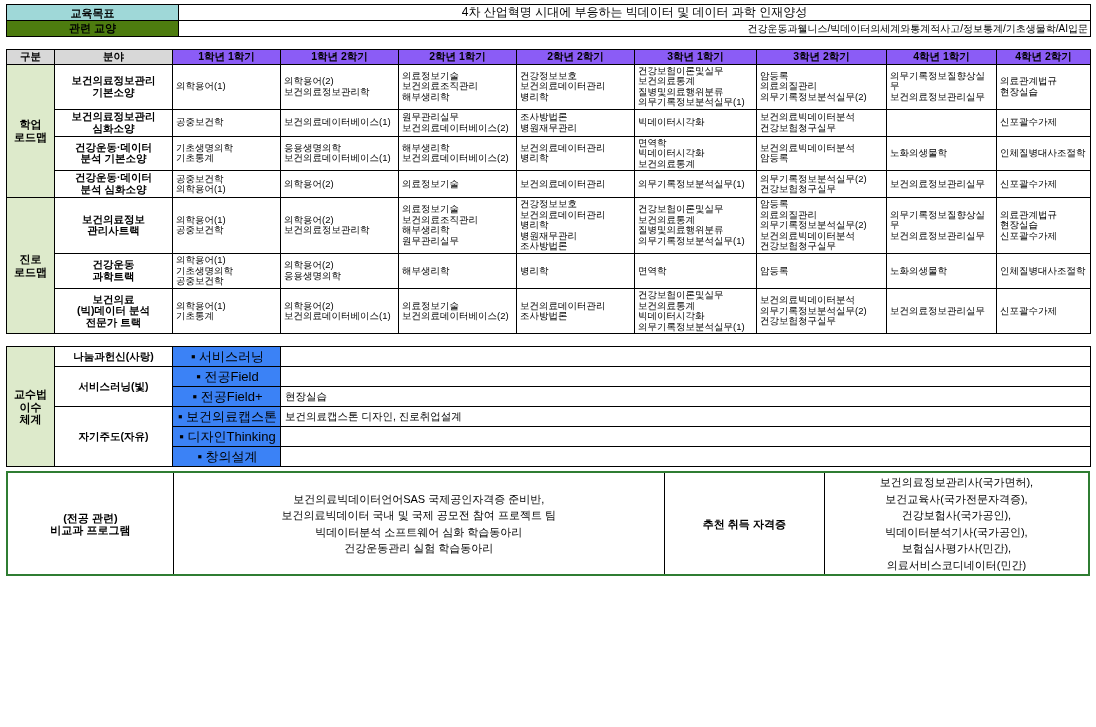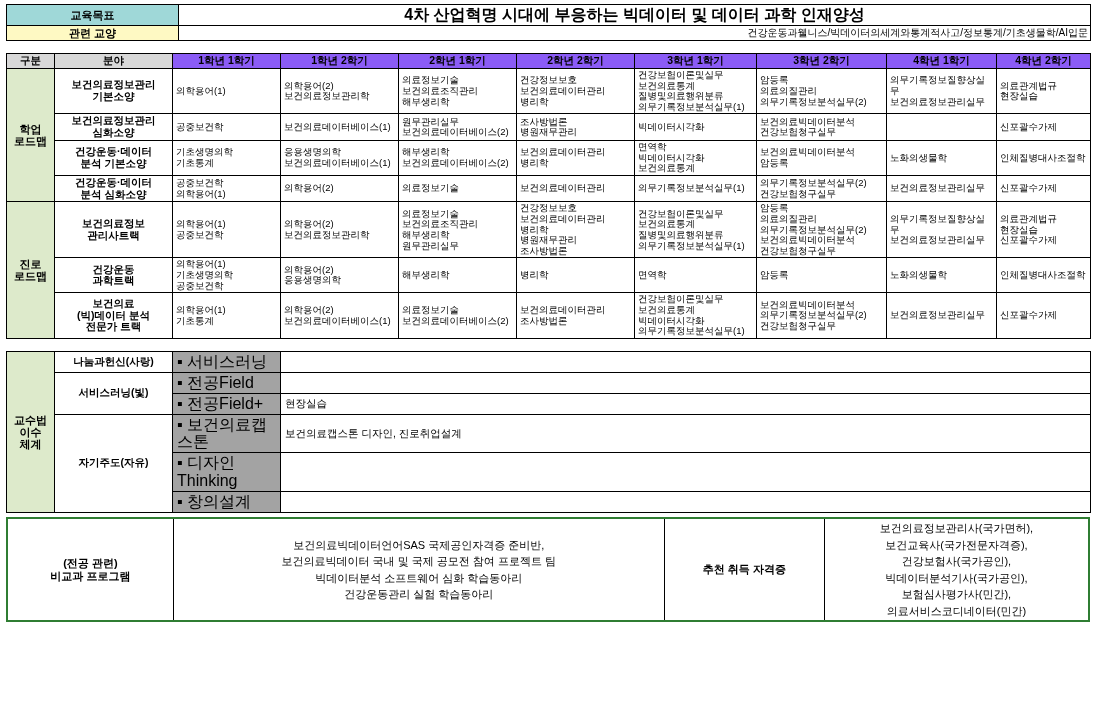--- a/index.html
+++ b/index.html
@@ -3,38 +3,38 @@
 <meta charset="utf-8">
 <style>
   html,body{margin:0;padding:0;background:#ffffff;}
   body{font-family:"Liberation Sans","DejaVu Sans",sans-serif;color:#000;}
   #page{width:1096px;height:727px;position:relative;box-sizing:border-box;padding:4px 6px;}
   table{border-collapse:collapse;table-layout:fixed;}
   td,th{border:1px solid #000;padding:1px 2px;vertical-align:middle;text-align:center;font-size:10px;line-height:1.12;}
   .t-top{width:1084px;margin:0 auto 2px auto;}
   .lblcell{background:#9fd8d8;font-weight:bold;font-size:11px;}
   .lblcell2{background:#9fd8d8;font-weight:bold;font-size:11px;}
-  .greenlbl{background:#fef9c3;font-weight:bold;font-size:11px;}
-  .bigtitle{font-weight:bold;font-size:16px;}
+  .greenlbl{background:#4d7c0f;font-weight:bold;font-size:11px;}
+  .bigtitle{font-weight:normal;font-size:12px;}
   .midtitle{font-weight:bold;font-size:11px;}
   .normtxt{font-size:10px;text-align:right;}
   
   .t-main{width:1084px;margin:12px auto;}
   .t-main td{height:14px;}
   .hdr{background:#8b5cf6;font-weight:bold;font-size:10.5px;}
   .hdr-gray{background:#d8d8d8;font-weight:bold;font-size:10.5px;}
   .sect{background:#ddeacb;font-weight:bold;font-size:11px;}
   .rowlbl{font-weight:bold;font-size:10.5px;}
   .cell{text-align:left;font-size:9.5px;padding-left:3px;}
   
   .t-teach{width:1084px;margin:2px auto 0 auto;}
   .t-teach td{height:17px;}
   .teachlbl{background:#ddeacb;font-weight:bold;font-size:11px;}
   .teachsub{font-size:10.5px;font-weight:bold;}
-  .chip{background:#a3a3a3;text-align:left;font-size:16px;padding-left:4px;}
+  .chip{background:#3b82f6;text-align:center;font-size:13px;padding-left:4px;}
   .chipw{background:#ffffff;text-align:left;font-size:10.5px;padding-left:4px;}
   
   .t-bot{width:1084px;margin:4px auto 0 auto;border:2px solid #2f7d32;}
   .t-bot td{border:1px solid #000;}
   .botlbl{background:#ffffff;font-weight:bold;font-size:11px;}
   .botbody{font-size:11px;line-height:1.45;}
   .nowrapline{white-space:pre-line;}
   .vline{line-height:1.5;}
 </style>
 </head>

